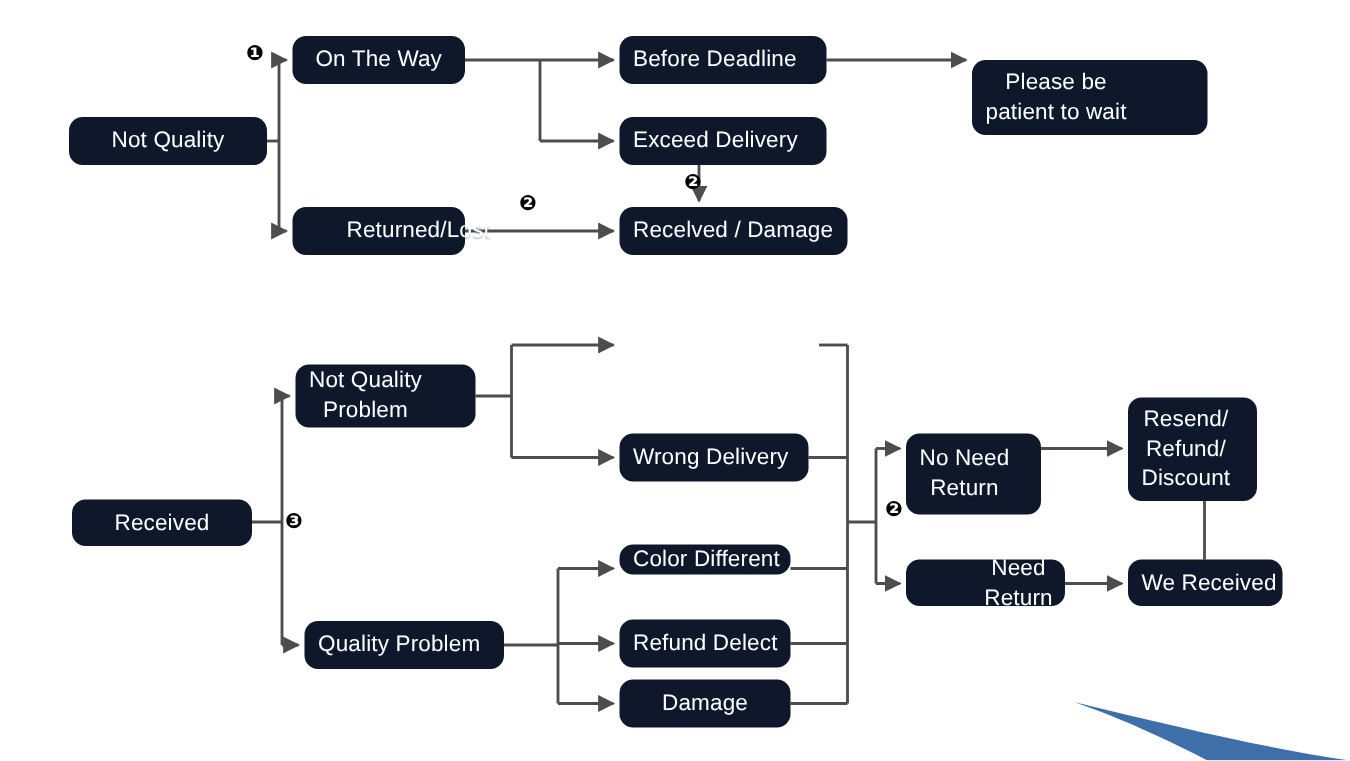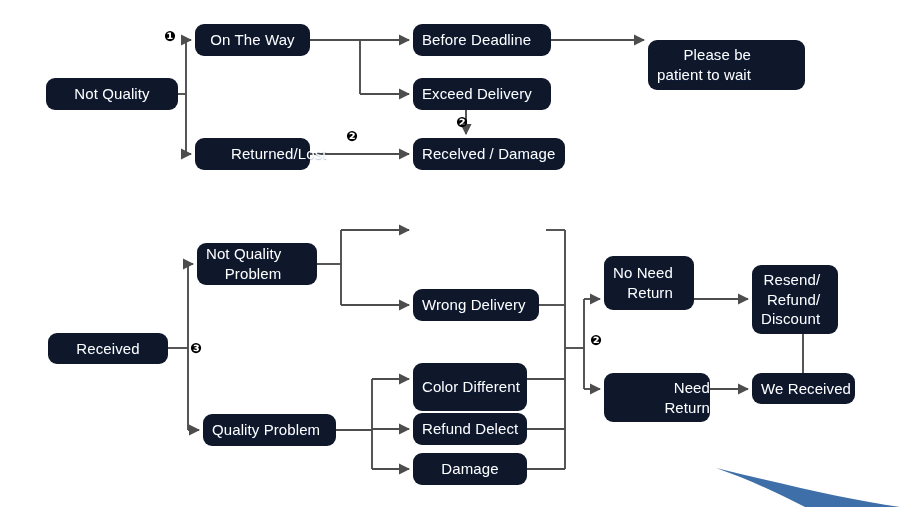--- a/index.html
+++ b/index.html
@@ -33,21 +33,21 @@
     display: flex;
     align-items: center;
     font-size: 15px;
     line-height: 1.32;
     letter-spacing: 0.1px;
     white-space: pre-line;
     text-shadow: 0 1px 1px rgba(20,60,110,0.30);
     z-index: 3;
   }
   .node.center { justify-content: center; text-align: center; }
-  .node.left   { justify-content: flex-start; text-align: right; padding-left: 9px; }
+  .node.left   { justify-content: flex-start; text-align: center; padding-left: 9px; }
   .marker {
     position: absolute;
     color: #000000;
     font-size: 14px;
     line-height: 1;
     font-family: "DejaVu Sans", sans-serif;
     z-index: 4;
     font-weight: bold;
   }
   .swoosh { position: absolute; left: 0; top: 0; z-index: 1; }
@@ -144,30 +144,30 @@
   <div class="node center" style="left:48px;top:333px;width:120px;height:31px;">Received</div>
 
   <div class="node left" style="left:197px;top:243px;width:120px;height:42px;">Not   Quality
 Problem</div>
 
   <div class="node left" style="left:203px;top:414px;width:133px;height:32px;">Quality Problem</div>
 
 
   <div class="node left" style="left:413px;top:289px;width:126px;height:32px;">Wrong Delivery</div>
 
-  <div class="node left" style="left:413px;top:363px;width:114px;height:48px;">Color Different</div>
+  <div class="node left" style="left:413px;top:363px;width:114px;height:20px;">Color Different</div>
 
   <div class="node left" style="left:413px;top:413px;width:114px;height:32px;">Refund Delect</div>
 
   <div class="node center" style="left:413px;top:453px;width:114px;height:32px;">Damage</div>
 
-  <div class="node left" style="left:604px;top:256px;width:90px;height:54px;">No Need
+  <div class="node left" style="left:604px;top:289px;width:90px;height:54px;">No Need
 Return</div>
 
-  <div class="node left" style="left:604px;top:373px;width:106px;height:49px;padding-left:44px;">Need Return</div>
+  <div class="node left" style="left:604px;top:373px;width:106px;height:31px;padding-left:44px;">Need Return</div>
 
   <div class="node left" style="left:752px;top:265px;width:86px;height:69px;">Resend/
 Refund/
 Discount</div>
 
   <div class="node left" style="left:752px;top:373px;width:103px;height:31px;">We Received</div>
 
   <div class="marker" style="left:164px;top:29px;">❶</div>
 
   <div class="marker" style="left:346px;top:129px;">❷</div>

